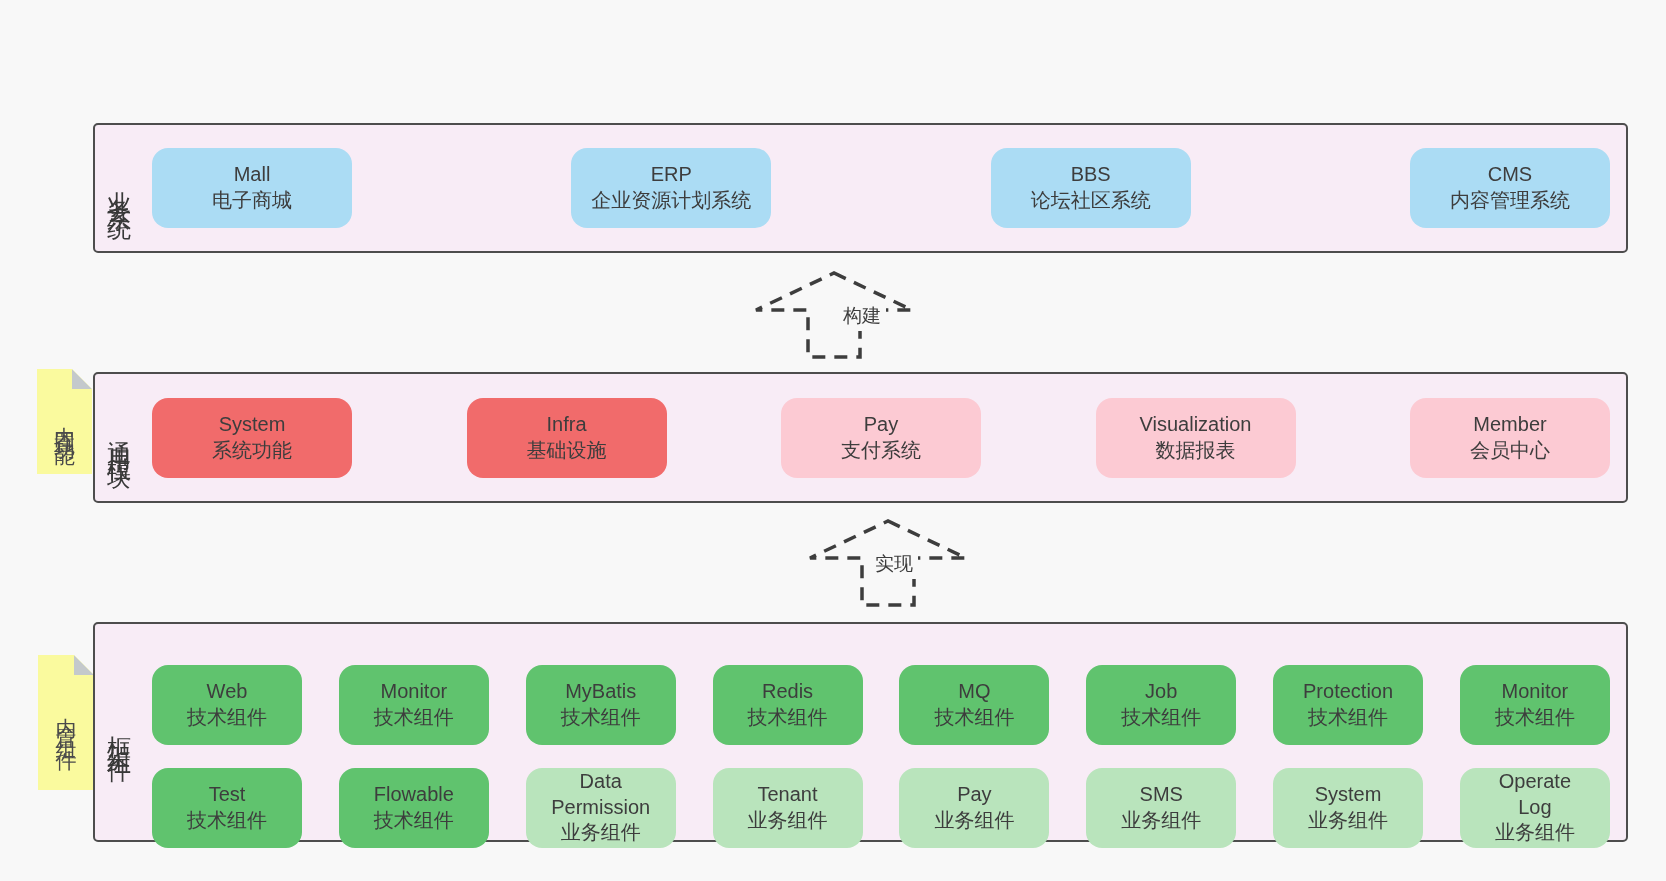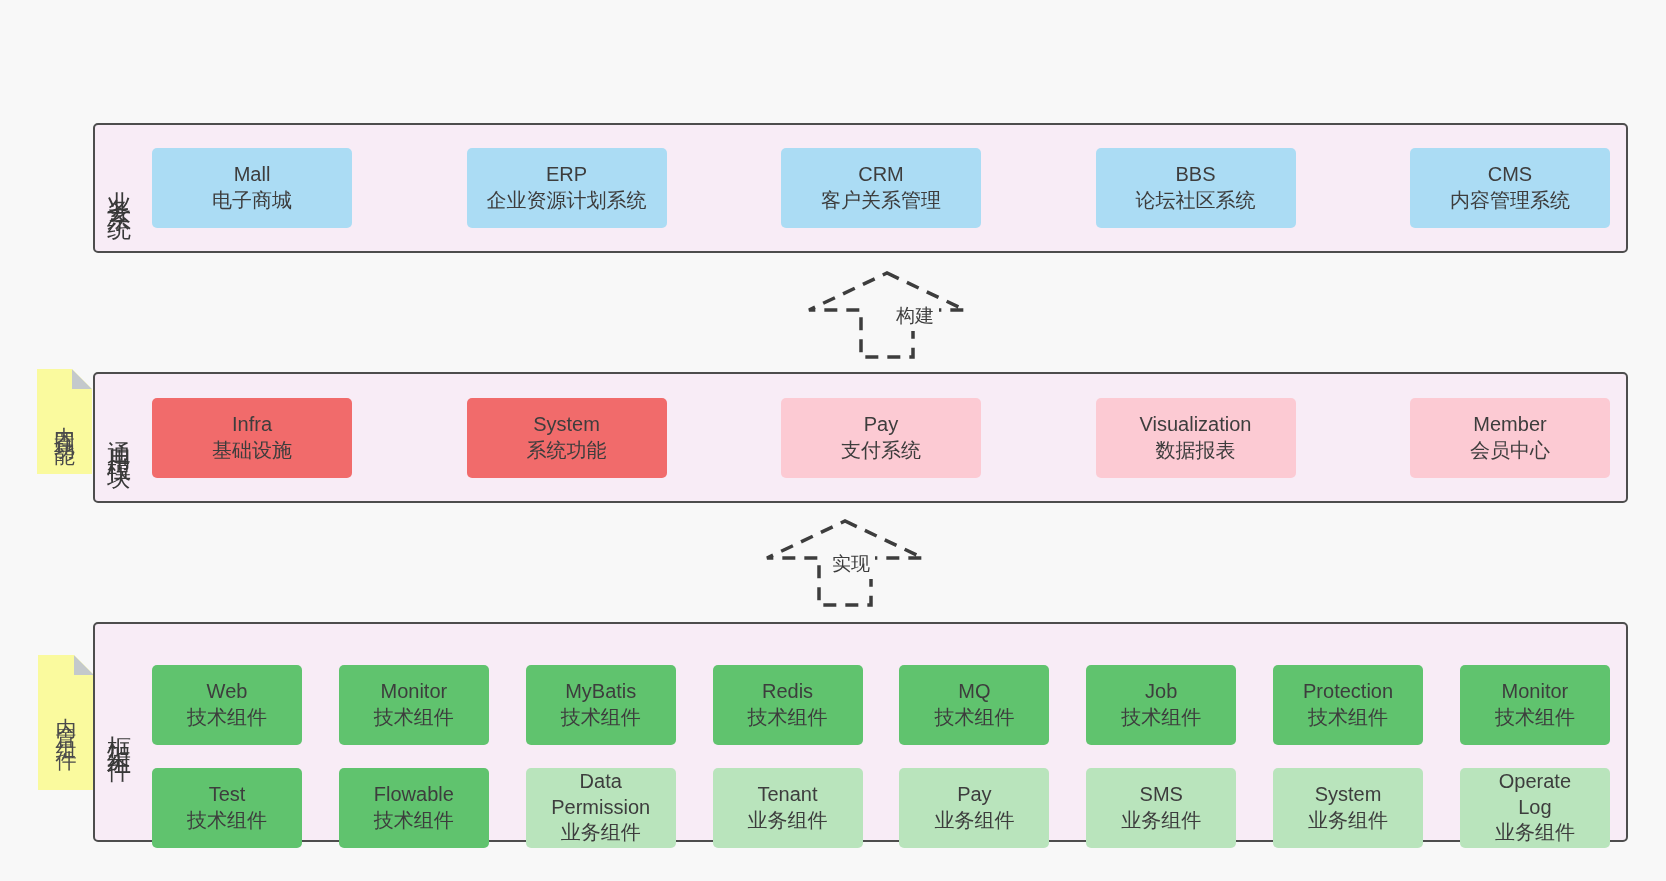--- a/index.html
+++ b/index.html
@@ -42,40 +42,40 @@
   .rows {
     flex: 1;
     display: flex; flex-direction: column; justify-content: center;
     gap: 23px;
     margin-top: 48px;
   }
 
   
   .box {
     height: 80px;
-    border-radius: 5px;
+    border-radius: 16px;
     display: flex; flex-direction: column;
     align-items: center; justify-content: center;
     text-align: center;
     font-size: 20px; line-height: 1.28;
     box-sizing: border-box;
     padding: 2px 20px;
   }
   .cols6 .box { width: 200px; }
   .cols8 .box { width: 150px; }
   .blue       { background: var(--box-blue, #abdcf4); }
   .red        { background: var(--box-red, #f16b6b); }
   .pink       { background: var(--box-pink, #fccad3); }
   .green      { background: var(--box-green, #60c36e); }
   .lightgreen { background: var(--box-lightgreen, #b9e4bc); }
 
   
   .arrow { position: absolute; width: 170px; height: 90px; z-index: 1; }
-  .arrow-build     { left: 802px; top: 270px; }
-  .arrow-implement { left: 760px; top: 518px; }
+  .arrow-build     { left: 749px; top: 270px; }
+  .arrow-implement { left: 803px; top: 518px; }
   .arrow svg { position: absolute; inset: 0; }
   .arrow-label {
     position: absolute; top: 31px; left: 50%;
     background: var(--page-background, #f8f8f8);
     padding: 2px 5px;
     font-size: 19px; white-space: nowrap; color: #3d3d3d;
   }
   .arrow-build .arrow-label     { transform: translateX(calc(-50% + 28px)); }
   .arrow-implement .arrow-label { transform: translateX(calc(-50% + 6px)); }
 
@@ -122,24 +122,20 @@
     <div class="box-row cols6" id="business-boxes">
         <div class="box blue">
           <div>Mall</div>
           <div>电子商城</div>
         </div>
         <div class="box blue">
           <div>ERP</div>
           <div>企业资源计划系统</div>
         </div>
         <div class="box blue">
-          <div>CRM</div>
-          <div>客户关系管理</div>
-        </div>
-        <div class="box blue">
           <div>BBS</div>
           <div>论坛社区系统</div>
         </div>
         <div class="box blue">
           <div>CMS</div>
           <div>内容管理系统</div>
         </div>
       </div>
   </section>
 
@@ -147,26 +143,26 @@
     <svg viewBox="0 0 170 90" width="170" height="90">
       <path d="M85 3 L163 40 L111 40 L111 87 L59 87 L59 40 L7 40 Z" fill="none" stroke="#3d3d3d" stroke-width="3.5" stroke-dasharray="13 9"></path>
     </svg>
     <span class="arrow-label">构建</span>
   </div>
 
   <section class="panel panel-modules">
     <div class="panel-label">通用模块</div>
     <div class="box-row cols6" id="modules-boxes">
         <div class="box red">
+          <div>System</div>
+          <div>系统功能</div>
+        </div>
+        <div class="box red">
           <div>Infra</div>
           <div>基础设施</div>
-        </div>
-        <div class="box red">
-          <div>System</div>
-          <div>系统功能</div>
         </div>
         <div class="box pink">
           <div>Pay</div>
           <div>支付系统</div>
         </div>
         <div class="box pink">
           <div>Visualization</div>
           <div>数据报表</div>
         </div>
         <div class="box pink">

